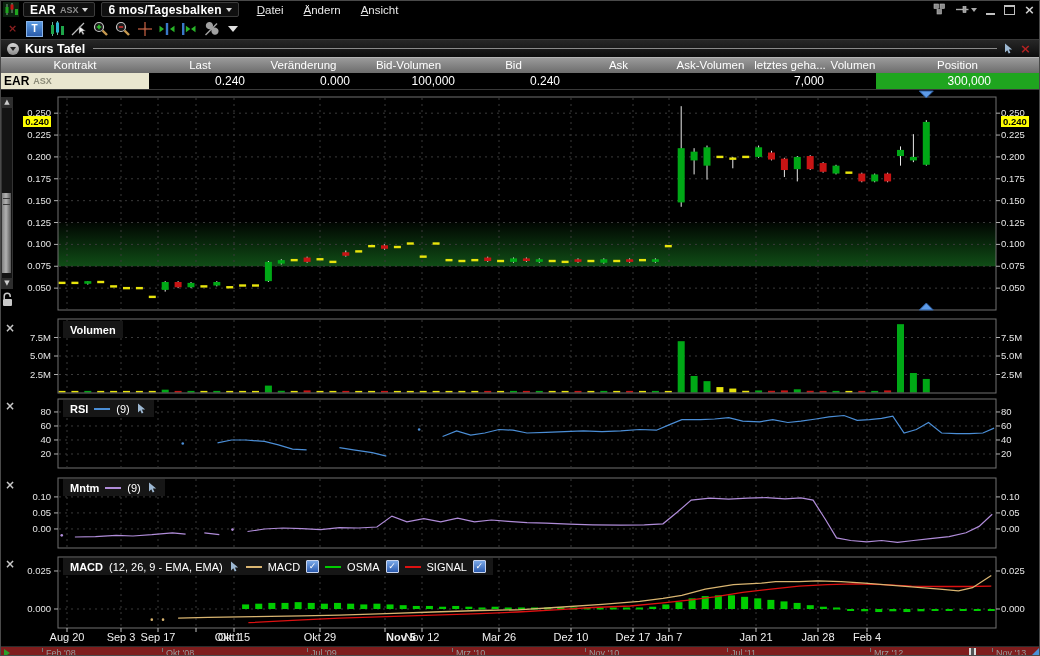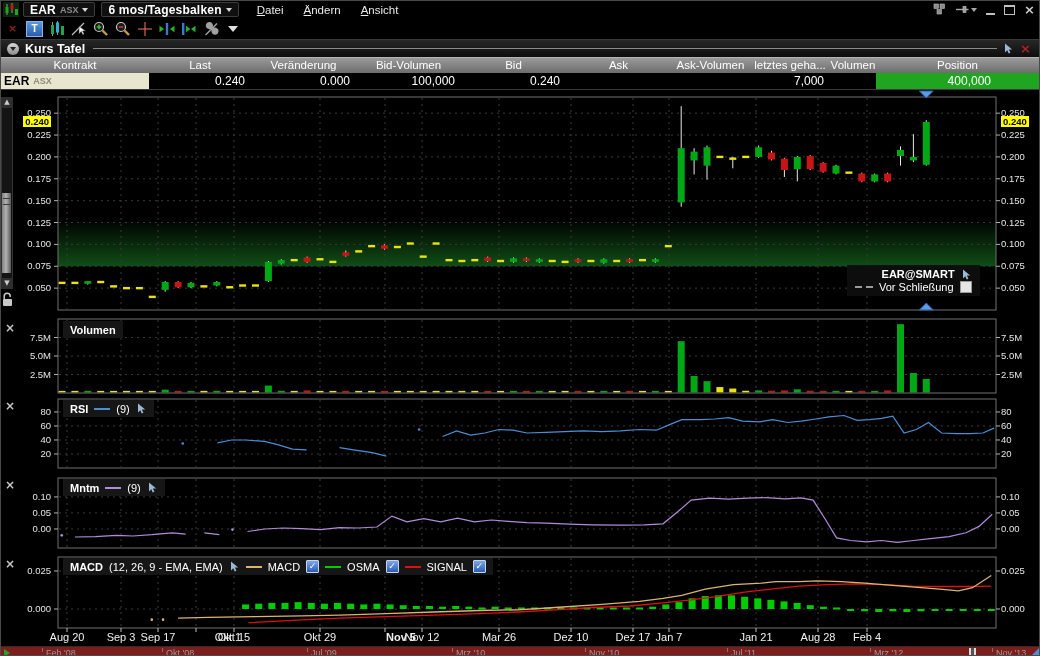--- a/index.html
+++ b/index.html
@@ -240,21 +240,21 @@
         <span>ASX</span>
       </div>
       <div class="td" style="width: 102px;">0.240</div>
       <div class="td" style="width: 105px;">0.000</div>
       <div class="td" style="width: 105px;">100,000</div>
       <div class="td" style="width: 105px;">0.240</div>
       <div class="td" style="width: 105px;"></div>
       <div class="td" style="width: 79px;"></div>
       <div class="td" style="width: 80px;">7,000</div>
       <div class="td" style="width: 46px;"></div>
-      <div class="td pos" style="width: 163px; background: rgb(31, 165, 31);">400,000</div>
+      <div class="td pos" style="width: 163px; background: rgb(31, 165, 31);">300,000</div>
     </div>
 
   <svg id="chart" width="1040" height="656">
       <defs>
         <clipPath id="pc0">
           <rect x="57" y="96" width="938" height="213"></rect>
         </clipPath>
         <clipPath id="pc1">
           <rect x="57" y="318" width="938" height="74"></rect>
         </clipPath>
@@ -741,42 +741,24 @@
       <div class="xlab" style="left: 167px; padding-left: 32px;">Okt 1</div>
       <div class="xlab" style="left: 205px;">Okt 15</div>
       <div class="xlab" style="left: 291px;">Okt 29</div>
       <div class="xlab" style="left: 372px; font-weight: bold;">Nov 5</div>
       <div class="xlab" style="left: 393px;">Nov 12</div>
       <div class="xlab" style="left: 470px;">Mar 26</div>
       <div class="xlab" style="left: 542px;">Dez 10</div>
       <div class="xlab" style="left: 604px;">Dez 17</div>
       <div class="xlab" style="left: 640px;">Jan 7</div>
       <div class="xlab" style="left: 727px;">Jan 21</div>
-      <div class="xlab" style="left: 789px;">Aug 28</div>
+      <div class="xlab" style="left: 789px;">Jan 28</div>
       <div class="xlab" style="left: 838px;">Feb 4</div>
     </div>
 
-  <div class="lg" id="lg-main">
-    <div class="r1">
-        <b>EAR@SMART</b>
-      <span class="hand">
-          <svg width="11" height="11" viewBox="0 0 11 11">
-            <path d="M2 0.5 L2 9.5 L4.3 7.2 L5.7 10.5 L7.4 9.7 L5.9 6.6 L9.2 6.6 Z" fill="#9db8d2"></path>
-          </svg>
-        </span>
-      </div>
-    <div class="r2">
-        <span class="dashes">
-          <em></em>
-          <em></em>
-        </span>
-      <span>Vor Schließung</span>
-      <span class="wcb"></span>
-      </div>
-  </div>
   <div class="lg" id="lg-vol">
     <b>Volumen</b>
   </div>
   <div class="lg" id="lg-rsi">
     <b>RSI</b>
     <span class="ls" id="ls-rsi" style="background: rgb(75, 142, 214);"></span>
     <span>(9)</span>
     <span class="hand">
         <svg width="11" height="11" viewBox="0 0 11 11">
           <path d="M2 0.5 L2 9.5 L4.3 7.2 L5.7 10.5 L7.4 9.7 L5.9 6.6 L9.2 6.6 Z" fill="#9db8d2"></path>

